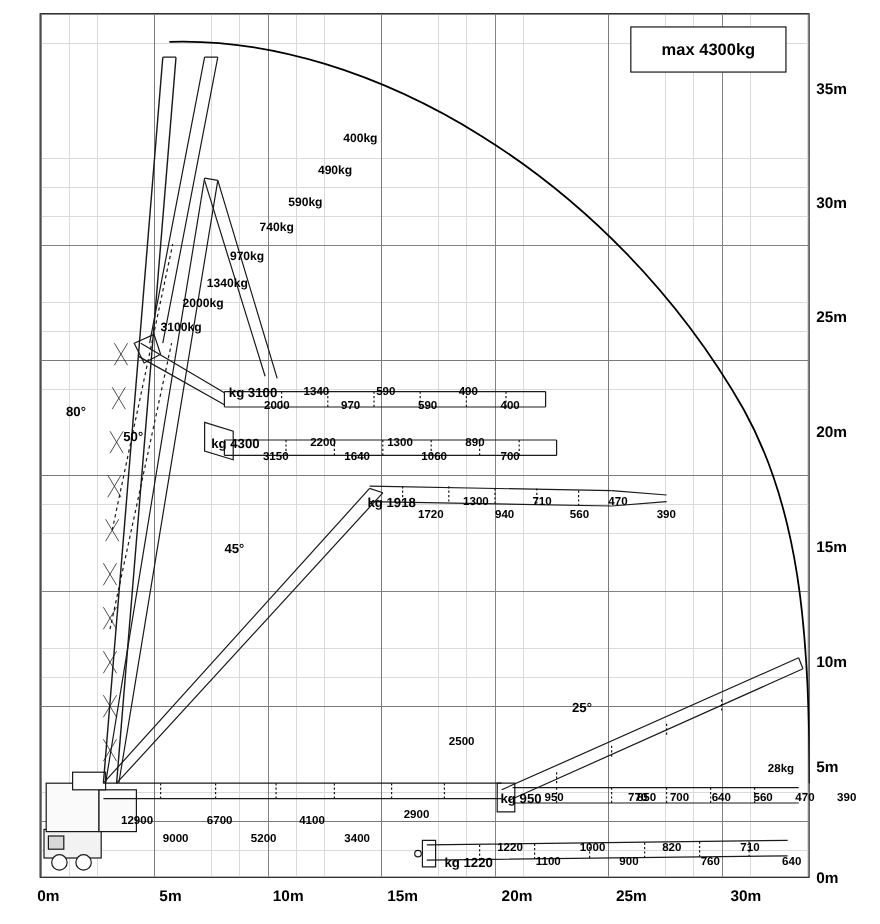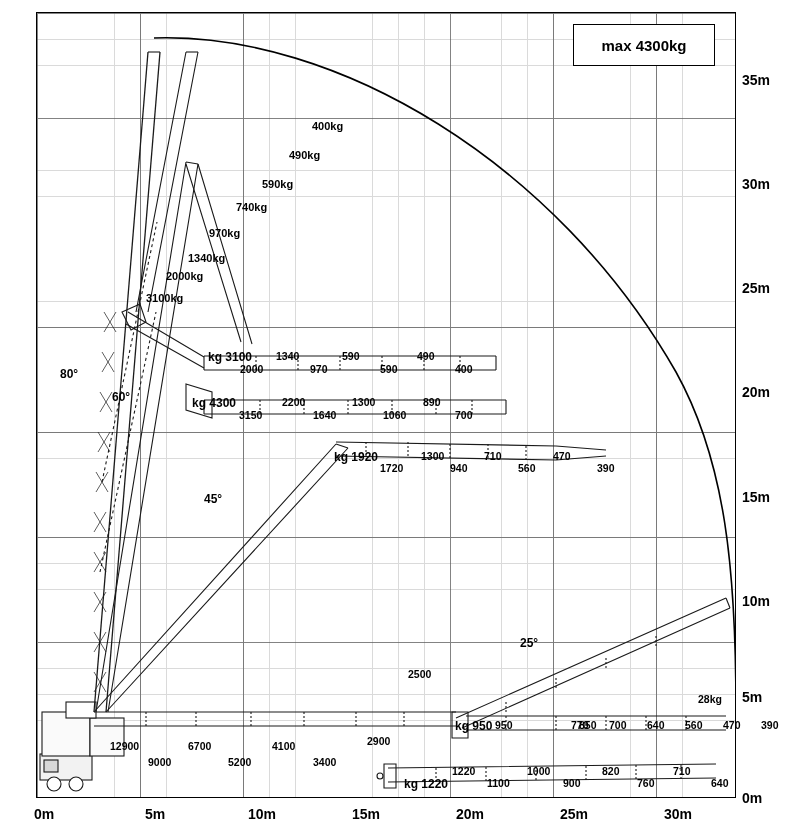--- a/index.html
+++ b/index.html
@@ -136,21 +136,21 @@
   <div class="lbl" style="left:312px;top:120px;">400kg</div>
   <div class="lbl" style="left:289px;top:149px;">490kg</div>
   <div class="lbl" style="left:262px;top:178px;">590kg</div>
   <div class="lbl" style="left:236px;top:201px;">740kg</div>
   <div class="lbl" style="left:209px;top:227px;">970kg</div>
   <div class="lbl" style="left:188px;top:252px;">1340kg</div>
   <div class="lbl" style="left:166px;top:270px;">2000kg</div>
   <div class="lbl" style="left:146px;top:292px;">3100kg</div>
 
   <div class="lbl ang" style="left:60px;top:367px;">80°</div>
-  <div class="lbl ang" style="left:112px;top:390px;">60°</div>
+  <div class="lbl ang" style="left:112px;top:390px;">50°</div>
   <div class="lbl ang" style="left:204px;top:492px;">45°</div>
   <div class="lbl ang" style="left:520px;top:636px;">25°</div>
 
   <div class="lbl big" style="left:196px;top:350px;padding-left:12px;">kg 3100</div>
   <div class="lbl sm" style="left:276px;top:350px;">1340</div>
   <div class="lbl sm" style="left:342px;top:350px;">590</div>
   <div class="lbl sm" style="left:417px;top:350px;">490</div>
   <div class="lbl sm" style="left:240px;top:363px;">2000</div>
   <div class="lbl sm" style="left:310px;top:363px;">970</div>
   <div class="lbl sm" style="left:380px;top:363px;">590</div>
@@ -158,21 +158,21 @@
 
   <div class="lbl big" style="left:192px;top:396px;">kg 4300</div>
   <div class="lbl sm" style="left:282px;top:396px;">2200</div>
   <div class="lbl sm" style="left:352px;top:396px;">1300</div>
   <div class="lbl sm" style="left:423px;top:396px;">890</div>
   <div class="lbl sm" style="left:239px;top:409px;">3150</div>
   <div class="lbl sm" style="left:313px;top:409px;">1640</div>
   <div class="lbl sm" style="left:383px;top:409px;">1060</div>
   <div class="lbl sm" style="left:455px;top:409px;">700</div>
 
-  <div class="lbl big" style="left:334px;top:450px;">kg 1920</div>
+  <div class="lbl big" style="left:334px;top:450px;">kg 1918</div>
   <div class="lbl sm" style="left:421px;top:450px;">1300</div>
   <div class="lbl sm" style="left:484px;top:450px;">710</div>
   <div class="lbl sm" style="left:553px;top:450px;">470</div>
   <div class="lbl sm" style="left:380px;top:462px;">1720</div>
   <div class="lbl sm" style="left:450px;top:462px;">940</div>
   <div class="lbl sm" style="left:518px;top:462px;">560</div>
   <div class="lbl sm" style="left:597px;top:462px;">390</div>
 
   <div class="lbl sm" style="left:408px;top:668px;">2500</div>
 

